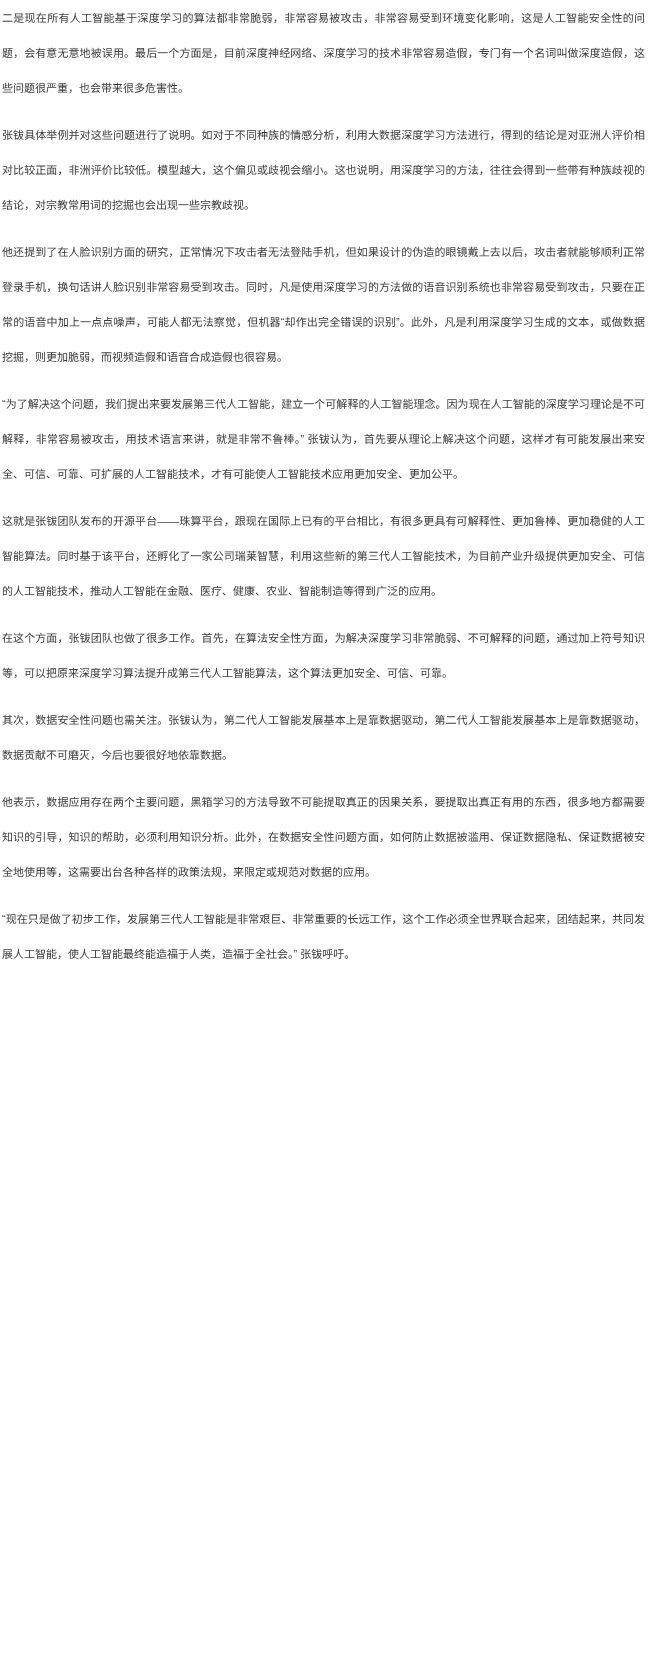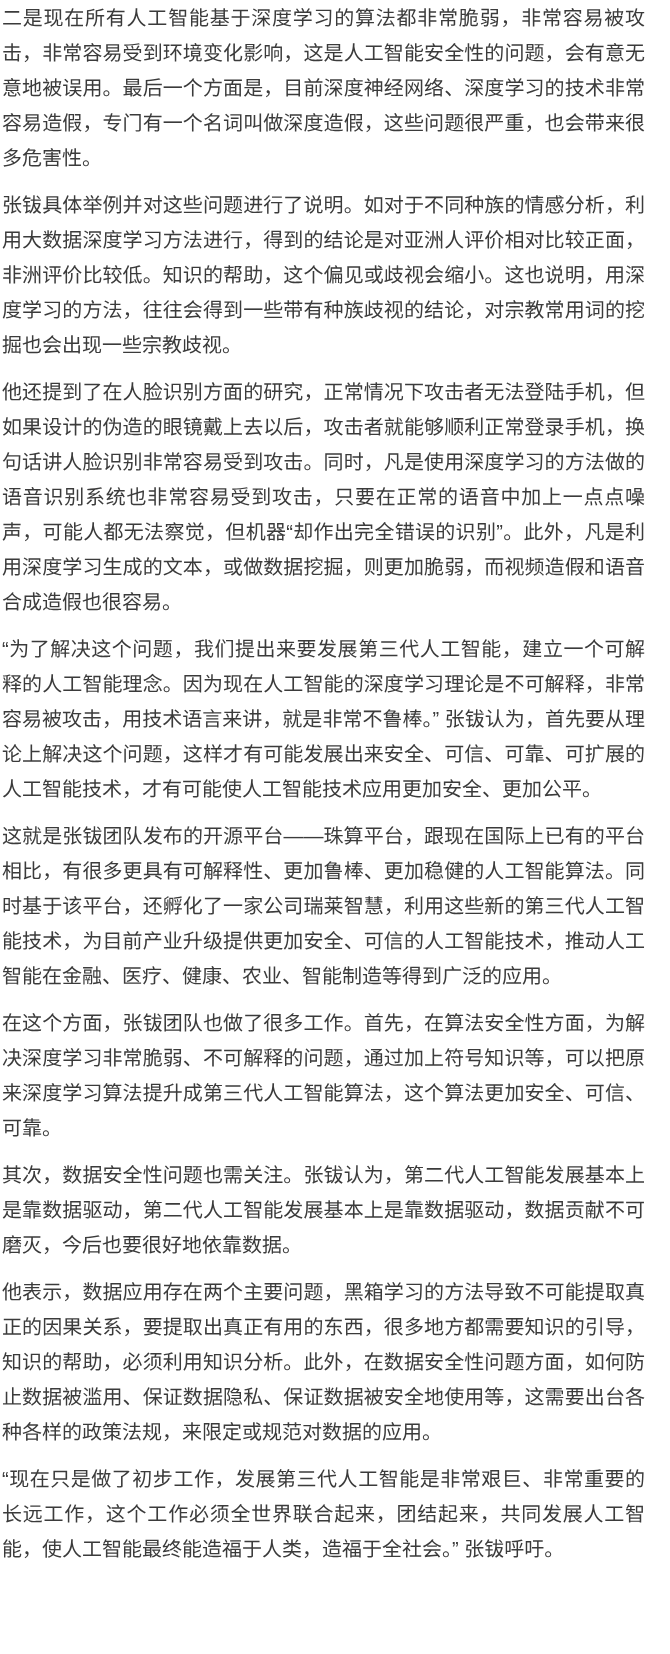--- a/index.html
+++ b/index.html
@@ -9,41 +9,41 @@
     background: #ffffff;
   }
   body {
     width: 670px;
   }
   .article {
     box-sizing: border-box;
     width: 648px;
     padding: 1px 3px 10px 2px;
     font-family: "Liberation Sans", "DejaVu Sans", sans-serif;
-    font-size: 20px;
+    font-size: 11px;
     line-height: 35px;
     color: #3b3b3b;
     text-align: justify;
     letter-spacing: 0;
   }
   .article p {
     margin: 0 0 12px 0;
     padding: 0;
     word-break: break-all;
   }
   .article p:last-child {
     margin-bottom: 0;
   }
 </style>
 </head>
 <body>
 
 <div class="article">
   <p>二是现在所有人工智能基于深度学习的算法都非常脆弱，非常容易被攻击，非常容易受到环境变化影响，这是人工智能安全性的问题，会有意无意地被误用。最后一个方面是，目前深度神经网络、深度学习的技术非常容易造假，专门有一个名词叫做深度造假，这些问题很严重，也会带来很多危害性。</p>
-  <p>张钹具体举例并对这些问题进行了说明。如对于不同种族的情感分析，利用大数据深度学习方法进行，得到的结论是对亚洲人评价相对比较正面，非洲评价比较低。知识的帮助，这个偏见或歧视会缩小。这也说明，用深度学习的方法，往往会得到一些带有种族歧视的结论，对宗教常用词的挖掘也会出现一些宗教歧视。</p>
+  <p>张钹具体举例并对这些问题进行了说明。如对于不同种族的情感分析，利用大数据深度学习方法进行，得到的结论是对亚洲人评价相对比较正面，非洲评价比较低。模型越大，这个偏见或歧视会缩小。这也说明，用深度学习的方法，往往会得到一些带有种族歧视的结论，对宗教常用词的挖掘也会出现一些宗教歧视。</p>
   <p>他还提到了在人脸识别方面的研究，正常情况下攻击者无法登陆手机，但如果设计的伪造的眼镜戴上去以后，攻击者就能够顺利正常登录手机，换句话讲人脸识别非常容易受到攻击。同时，凡是使用深度学习的方法做的语音识别系统也非常容易受到攻击，只要在正常的语音中加上一点点噪声，可能人都无法察觉，但机器“却作出完全错误的识别”。此外，凡是利用深度学习生成的文本，或做数据挖掘，则更加脆弱，而视频造假和语音合成造假也很容易。</p>
   <p>“为了解决这个问题，我们提出来要发展第三代人工智能，建立一个可解释的人工智能理念。因为现在人工智能的深度学习理论是不可解释，非常容易被攻击，用技术语言来讲，就是非常不鲁棒。” 张钹认为，首先要从理论上解决这个问题，这样才有可能发展出来安全、可信、可靠、可扩展的人工智能技术，才有可能使人工智能技术应用更加安全、更加公平。</p>
   <p>这就是张钹团队发布的开源平台——珠算平台，跟现在国际上已有的平台相比，有很多更具有可解释性、更加鲁棒、更加稳健的人工智能算法。同时基于该平台，还孵化了一家公司瑞莱智慧，利用这些新的第三代人工智能技术，为目前产业升级提供更加安全、可信的人工智能技术，推动人工智能在金融、医疗、健康、农业、智能制造等得到广泛的应用。</p>
   <p>在这个方面，张钹团队也做了很多工作。首先，在算法安全性方面，为解决深度学习非常脆弱、不可解释的问题，通过加上符号知识等，可以把原来深度学习算法提升成第三代人工智能算法，这个算法更加安全、可信、可靠。</p>
   <p>其次，数据安全性问题也需关注。张钹认为，第二代人工智能发展基本上是靠数据驱动，第二代人工智能发展基本上是靠数据驱动，数据贡献不可磨灭，今后也要很好地依靠数据。</p>
   <p>他表示，数据应用存在两个主要问题，黑箱学习的方法导致不可能提取真正的因果关系，要提取出真正有用的东西，很多地方都需要知识的引导，知识的帮助，必须利用知识分析。此外，在数据安全性问题方面，如何防止数据被滥用、保证数据隐私、保证数据被安全地使用等，这需要出台各种各样的政策法规，来限定或规范对数据的应用。</p>
   <p>“现在只是做了初步工作，发展第三代人工智能是非常艰巨、非常重要的长远工作，这个工作必须全世界联合起来，团结起来，共同发展人工智能，使人工智能最终能造福于人类，造福于全社会。” 张钹呼吁。</p>
 </div>
 
 </body></html>

